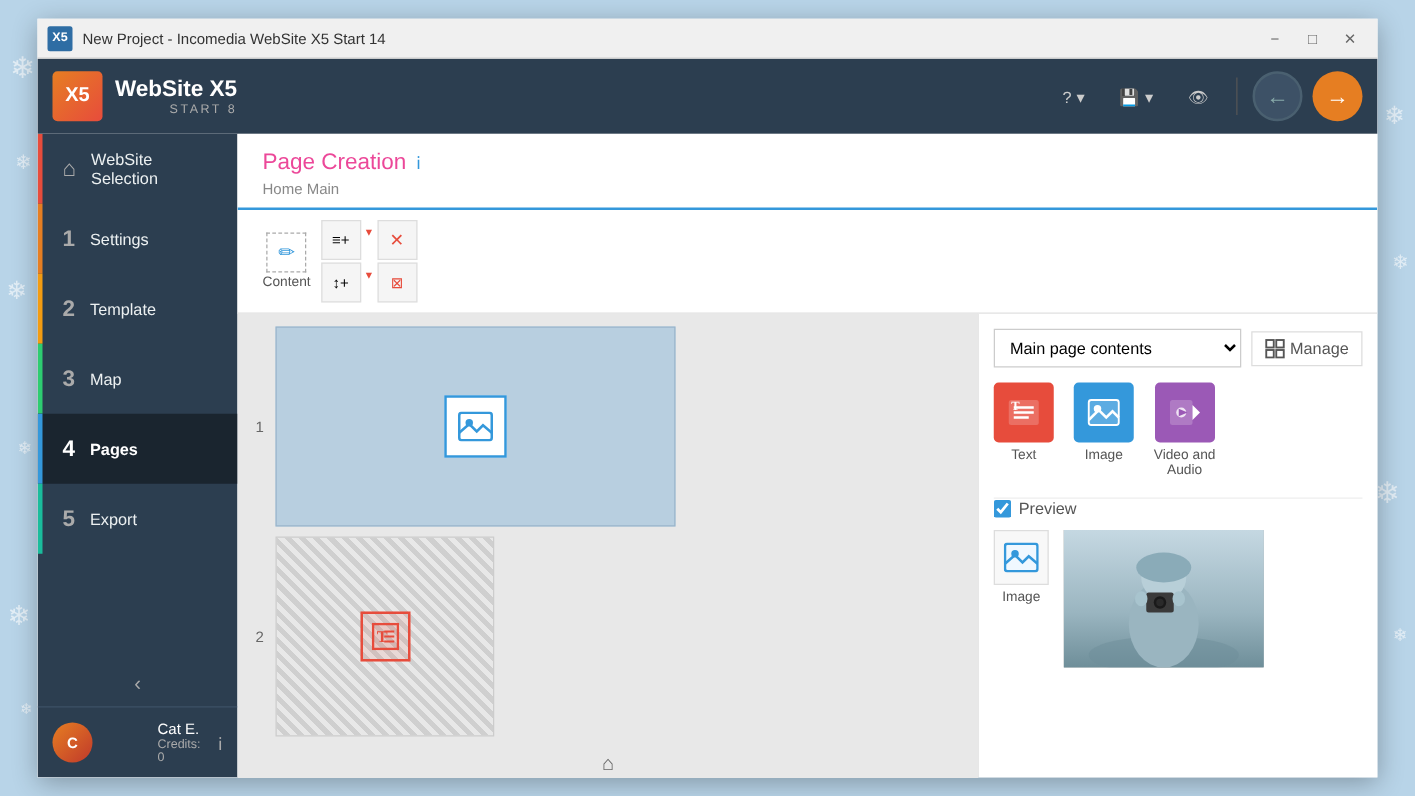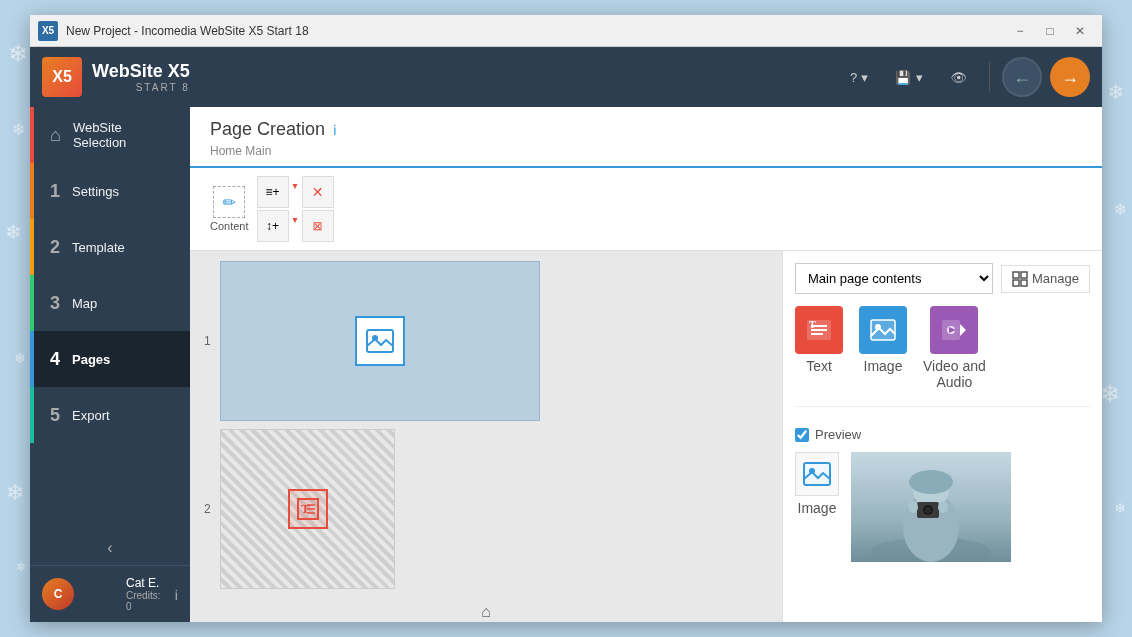--- a/index.html
+++ b/index.html
@@ -54,21 +54,21 @@
     .info-btn { color: #aaa; font-size: 14px; cursor: pointer; }
 
     .collapse-btn { color: #aaa; text-align: center; padding: 8px; cursor: pointer; font-size: 16px; }
 
     
     .main-content { flex: 1; display: flex; flex-direction: column; background: #f5f5f5; overflow: hidden; }
 
     
     .page-header { background: white; padding: 12px 20px 0; border-bottom: 2px solid #3498db; flex-shrink: 0; }
     .page-title-row { display: flex; align-items: center; gap: 8px; margin-bottom: 4px; }
-    .page-title { font-size: 18px; color: #404040; font-weight: 400; }
+    .page-title { font-size: 18px; color: #ec4899; font-weight: 400; }
     .info-icon { color: #3498db; font-size: 14px; cursor: pointer; }
     .breadcrumb { font-size: 12px; color: #888; margin-bottom: 8px; }
 
     
     .content-toolbar { background: white; padding: 8px 20px; display: flex; align-items: center; gap: 8px; border-bottom: 1px solid #e0e0e0; flex-shrink: 0; }
     .tool-btn { display: flex; align-items: center; justify-content: center; width: 32px; height: 32px; border: 1px dashed #999; cursor: pointer; background: transparent; font-size: 16px; }
 
     
     .canvas-area { display: flex; flex: 1; overflow: hidden; }
     .canvas-container { flex: 1; overflow-y: auto; padding: 10px; position: relative; background: #e8e8e8; }
@@ -90,23 +90,23 @@
     .panel-select { flex: 1; border: 1px solid #ccc; padding: 6px 8px; font-size: 13px; background: white; }
     .manage-btn { display: flex; align-items: center; gap: 4px; border: 1px solid #ddd; padding: 5px 10px; cursor: pointer; font-size: 13px; color: #555; background: white; }
 
     .content-icons { display: flex; gap: 16px; flex-wrap: wrap; margin-bottom: 16px; }
     .content-item { display: flex; flex-direction: column; align-items: center; gap: 4px; cursor: pointer; }
     .content-icon { width: 48px; height: 48px; border-radius: 4px; display: flex; align-items: center; justify-content: center; font-size: 22px; }
     .icon-text { background: #e74c3c; color: white; }
     .icon-image { background: #3498db; color: white; }
     .icon-video { background: #9b59b6; color: white; }
     .icon-html5 { background: #e91e8c; color: white; }
-    .content-label { font-size: 14px; color: #555; text-align: center; }
-
-    .preview-section { border-top: 1px solid #eee; padding-top: 20px; }
+    .content-label { font-size: 11px; color: #555; text-align: center; }
+
+    .preview-section { border-top: 1px solid #eee; padding-top: 0; }
     .preview-header { display: flex; align-items: center; gap: 6px; margin-bottom: 10px; }
     .preview-checkbox { width: 14px; height: 14px; accent-color: #3498db; }
     .preview-label { font-size: 13px; color: #555; }
     .preview-content { display: flex; gap: 12px; }
     .preview-image-icon { display: flex; flex-direction: column; align-items: center; gap: 4px; cursor: pointer; }
     .preview-icon { width: 44px; height: 44px; border: 1px solid #ddd; background: #f8f8f8; display: flex; align-items: center; justify-content: center; font-size: 20px; color: #3498db; }
     .preview-thumbnail { width: 160px; height: 110px; background: linear-gradient(135deg, #7f8c8d, #bdc3c7); overflow: hidden; }
     .photo-person { width: 100%; height: 100%; background: linear-gradient(180deg, #c8d8e0 0%, #9bb5c0 40%, #6a8a95 100%); position: relative; display: flex; align-items: center; justify-content: center; }
 
     
@@ -125,21 +125,21 @@
 <div class="snowflake" style="top:200px;right:5px;font-size:16px;">❄</div>
 <div class="snowflake" style="top:380px;right:12px;font-size:24px;">❄</div>
 <div class="snowflake" style="top:500px;right:6px;font-size:14px;">❄</div>
 
 <div class="window">
 
   <div class="titlebar">
     <div class="titlebar-icon">
       <span>X5</span>
     </div>
-    <span class="titlebar-title">New Project - Incomedia WebSite X5 Start 18</span>
+    <span class="titlebar-title">New Project - Incomedia WebSite X5 Start 14</span>
     <div class="titlebar-controls">
       <button class="titlebar-btn">−</button>
       <button class="titlebar-btn">□</button>
       <button class="titlebar-btn close">✕</button>
     </div>
   </div>
 
   <div class="app-content">
 
     <div class="top-toolbar">

